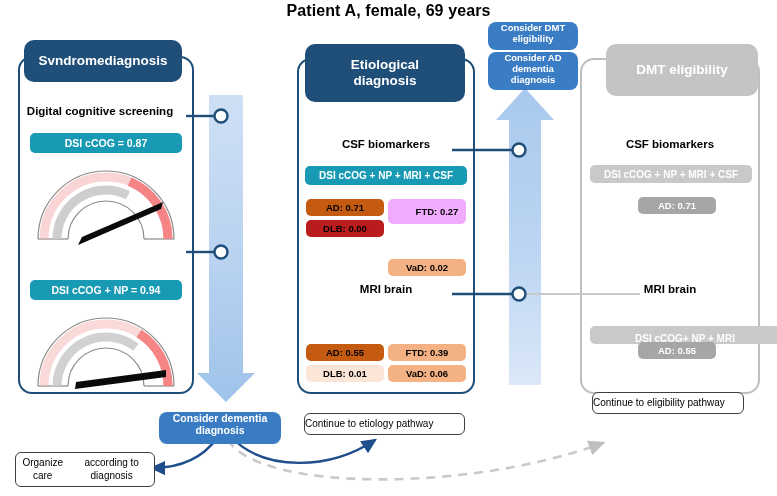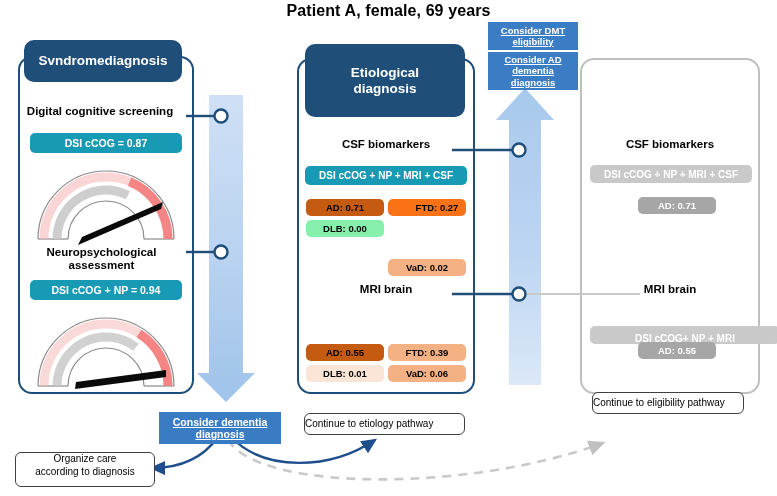--- a/index.html
+++ b/index.html
@@ -86,28 +86,27 @@
     display:flex;align-items:center;justify-content:center;
     box-sizing:border-box;
     z-index:5;
   }
 
   
   .callout{
     position:absolute;
     background:#3a7cc3;
     background:#3b7dc4;
-    border-radius:0;
+    border-radius:8px;
     color:#ffffff;
     font-size:9.5px;font-weight:bold;
     text-align:center;line-height:1.18;
-    display:flex;align-items:center;justify-content:center;
+    display:flex;align-items:center;
     box-sizing:border-box;
     z-index:9;
-    text-decoration:underline;
   }
   .callout.big{font-size:10.5px;background:#3a7cc3;}
 
   
   .wbox{
     position:absolute;
     background:#ffffff;
     border:1.2px solid #3f3f3f;
     border-radius:6px;
     color:#000;
@@ -188,58 +187,57 @@
 
   <div class="panel" style="left:297px;top:58px;width:178px;height:336px;"></div>
 
   <div class="panel grey" style="left:580px;top:58px;width:180px;height:336px;"></div>
 
   <div class="panel-header" style="left:24px;top:40px;width:158px;height:42px;flex-direction:row;">
     <span>Svndrome</span>
     <span>diagnosis</span>
   </div>
 
-  <div class="panel-header" style="left:305px;top:44px;width:160px;height:73px;flex-direction:column;">
+  <div class="panel-header" style="left:305px;top:44px;width:160px;height:58px;flex-direction:column;">
     <span>Etiological</span>
     <span>diagnosis</span>
   </div>
 
+  <div class="panel-header grey" style="left:606px;top:44px;width:152px;height:52px;">
+    <span>DMT eligibility</span>
+  </div>
 
   <div class="sec-label" style="left:10px;top:105px;width:180px;">
     <span>Digital cognitive screening</span>
   </div>
 
   <div class="pill-teal" style="left:30px;top:133px;width:152px;height:20px;">
     <span>DSI cCOG = 0.87</span>
   </div>
 
-  <div class="sec-label" style="left:14px;top:246px;width:175px;">
-    <div>Neuropsychological</div>
-    <div>assessment</div>
-  </div>
 
   <div class="pill-teal" style="left:30px;top:280px;width:152px;height:20px;">
     <span>DSI cCOG + NP = 0.94</span>
   </div>
 
   <div class="sec-label" style="left:300px;top:138px;width:172px;">
     <span>CSF biomarkers</span>
   </div>
 
   <div class="pill-teal" style="left:305px;top:166px;width:162px;height:19px;font-size:10px;">
     <span>DSI cCOG + NP + MRI + CSF</span>
   </div>
 
   <div class="chip" style="left:306px;top:199px;width:78px;height:17px;background:#c55a11;">
     <span>AD: 0.71</span>
   </div>
-  <div class="chip" style="left:388px;top:199px;width:78px;height:17px;background:#f97316;padding-left:20px;">
+  <div class="chip" style="left:388px;top:199px;width:78px;height:25px;background:#f0abfc;padding-left:20px;">
     <span>FTD: 0.27</span>
   </div>
-  <div class="chip" style="left:306px;top:220px;width:78px;height:17px;background:#86efac;">
+  <div class="chip" style="left:306px;top:220px;width:78px;height:17px;background:#b91c1c;">
     <span>DLB: 0.00</span>
   </div>
   <div class="chip" style="left:388px;top:220px;width:78px;height:17px;background:#f4b183;margin-top:39px;">
     <span>VaD: 0.02</span>
   </div>
 
   <div class="sec-label" style="left:300px;top:283px;width:172px;">
     <span>MRI brain</span>
   </div>
 
@@ -320,18 +318,18 @@
   </div>
 
   <div class="wbox" style="left:304px;top:413px;width:161px;height:22px;">
     <span>Continue to etiology pathway</span>
   </div>
 
   <div class="wbox" style="left:592px;top:392px;width:152px;height:22px;">
     <span>Continue to eligibility pathway</span>
   </div>
 
-  <div class="wbox" style="left:15px;top:452px;width:140px;height:35px;flex-direction:column;border-radius:6px;">
+  <div class="wbox" style="left:15px;top:452px;width:140px;height:35px;flex-direction:row;border-radius:6px;">
     <span>Organize care</span>
     <span>according to diagnosis</span>
   </div>
 
 </div>
 
 </body></html>

